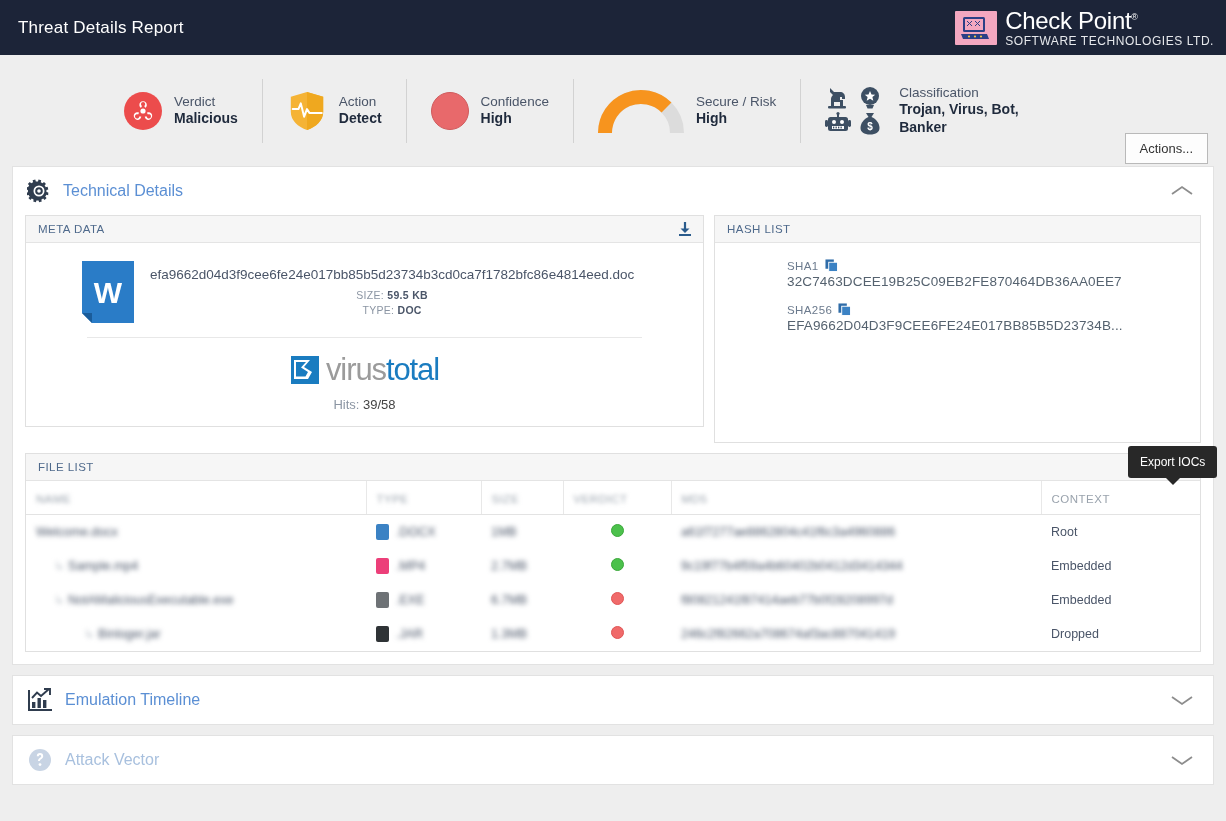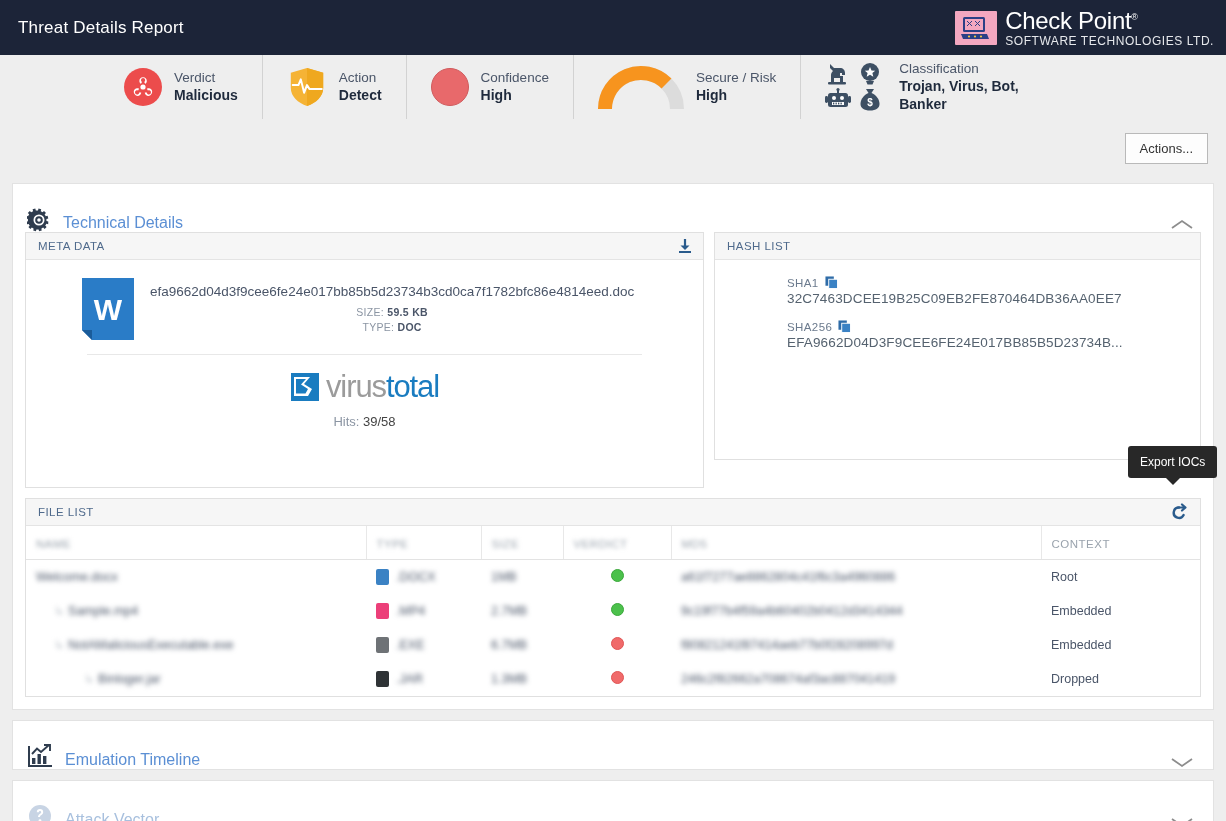--- a/index.html
+++ b/index.html
@@ -37,22 +37,22 @@
     color: #fff; font-size: 24px; font-weight: 400; letter-spacing: -.3px;
     font-family: "Liberation Sans", sans-serif;
   }
   .cp-name sup { font-size: 9px; vertical-align: super; }
   .cp-sub {
     color: #e6e8ec; font-size: 12px; letter-spacing: .55px; margin-top: 2px;
   }
 
   
   .summary {
-    height: 128px; width: 100%;
-    display: flex; align-items: flex-start;
+    height: 111px; width: 100%;
+    display: flex; align-items: center;
     padding-left: 100px;
     position: relative;
   }
   .sum-item {
     display: flex; align-items: center; gap: 12px;
     padding: 0 24px; height: 64px;
   }
   .sum-item + .sum-item { border-left: 1px solid #d2d2d2; }
   .sum-txt { line-height: 1.28; }
   .sum-label { font-size: 13.5px; color: #4a5568; font-weight: 400; }
@@ -81,21 +81,21 @@
     font-family: "Liberation Sans", sans-serif; cursor: pointer;
     min-width: 75px;
   }
 
   
   .card {
     background: #fff; border: 1px solid #e2e2e2;
     margin: 0 12px 10px 12px;
   }
   .card-head {
-    display: flex; align-items: flex-end;
+    display: flex; align-items: center;
     height: 48px; padding: 0 18px 0 14px;
   }
   .card-head-icon { margin-right: 12px; display: flex; align-items: center; }
   .card-head-title { font-size: 16px; color: #5b8fd4; font-weight: 400; flex: 1; }
   .card-head-title.muted { color: #a8c0de; }
   .chev { width: 26px; height: 14px; }
 
   .card-body { padding: 0 12px 12px 12px; }
 
   .panel { border: 1px solid #e0e0e0; background: #fff; }
@@ -103,21 +103,21 @@
     background: #f6f6f6; border-bottom: 1px solid #e4e4e4;
     height: 27px; display: flex; align-items: center;
     padding: 0 10px 0 12px;
   }
   .panel-title {
     font-size: 11.5px; color: #4f6a8c; letter-spacing: .45px;
     flex: 1; text-transform: uppercase;
   }
 
   .panels-row { display: flex; gap: 10px; }
-  .panel-meta { width: 679px; height: 256px; position: relative; }
+  .panel-meta { width: 679px; height: 212px; position: relative; }
   .panel-hash { flex: 1; height: 228px; position: relative; }
 
   
   .meta-body { padding: 18px 16px 0 16px; }
   .meta-file { display: flex; align-items: flex-start; gap: 16px; padding-left: 40px; }
   .docicon { width: 52px; height: 62px; flex: none; }
   .meta-file-text { padding-top: 6px; }
   .meta-filename {
     font-size: 13.5px; color: #4a5568; word-break: break-all; line-height: 1.2;
   }

